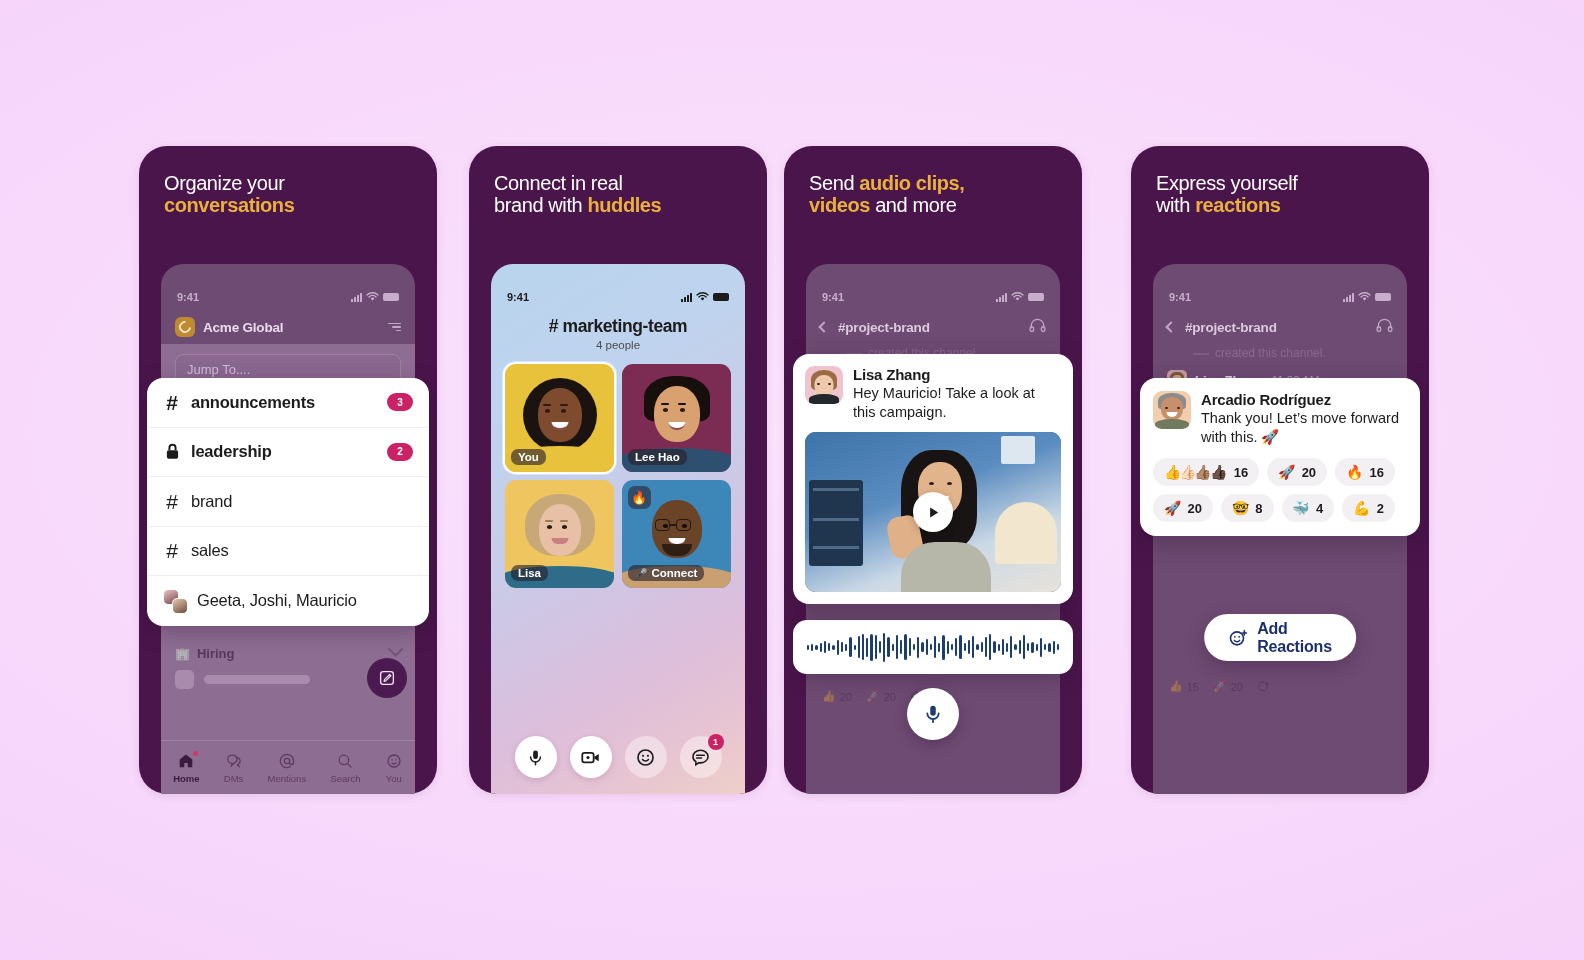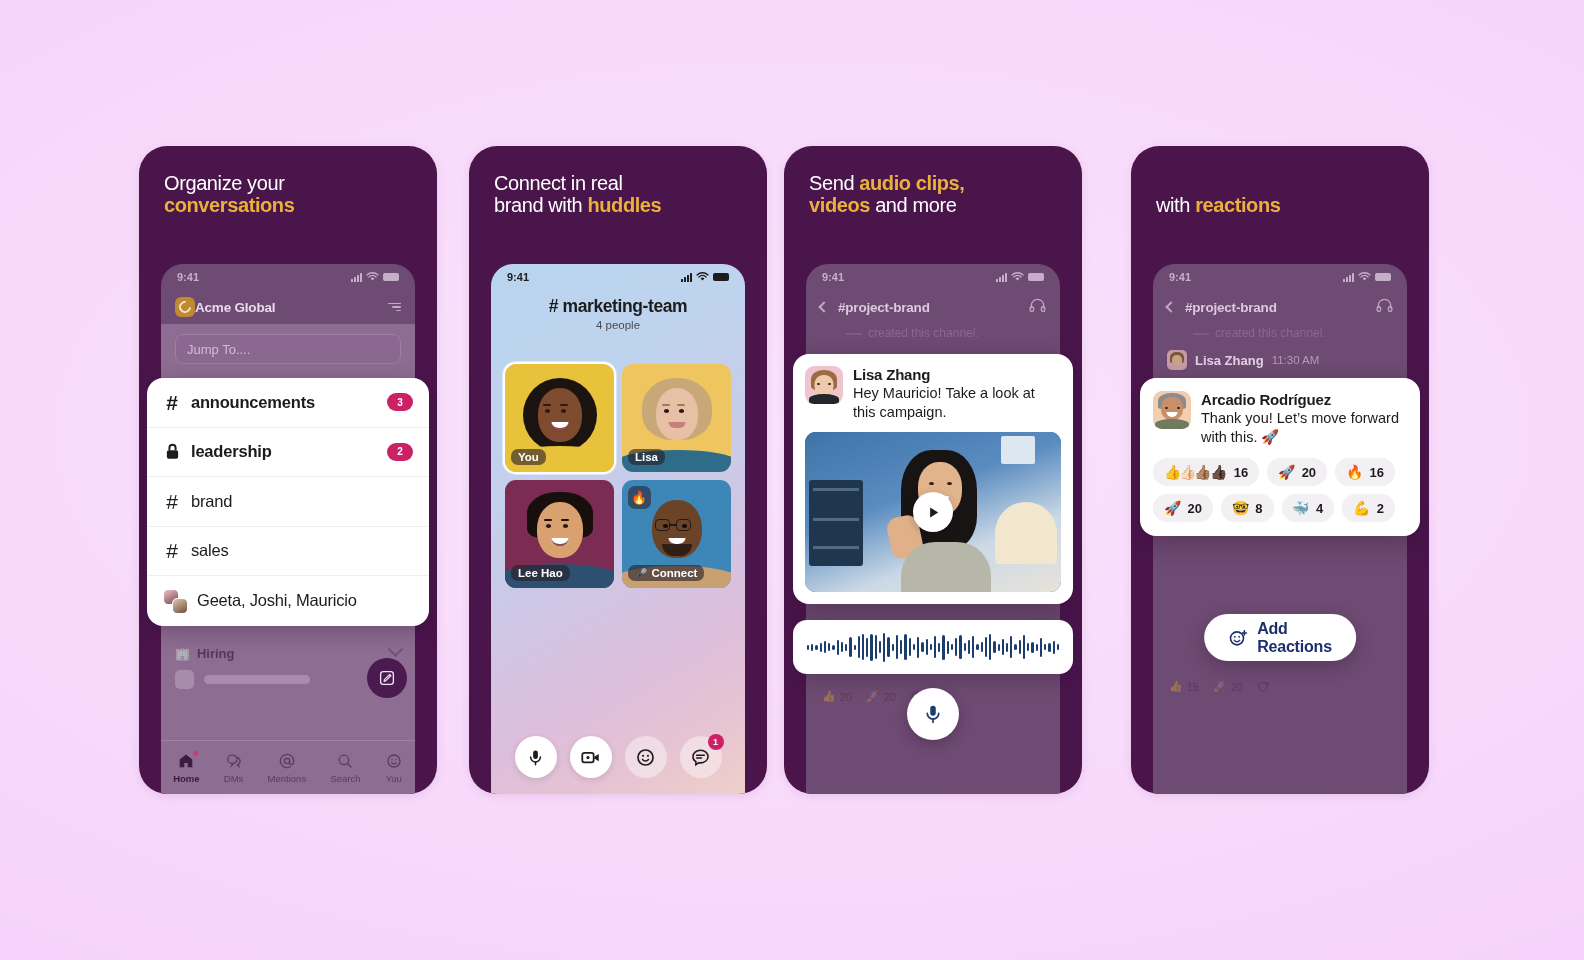--- a/index.html
+++ b/index.html
@@ -58,34 +58,34 @@
   }
   .screen.dim { background: #6E4B72; }
   .screen.huddle {
     background: linear-gradient(150deg,#B9D4EE 0%, #BFD3EE 25%, #C9CBE8 48%, #D4C3E2 62%, #DDBEDB 74%, #E6C3D3 86%, #EFCFC9 100%);
   }
 
   .statusbar {
     height: 26px;
     display: flex; align-items: center; justify-content: space-between;
     padding: 0 16px;
-    font-size: 11px; font-weight: 700;
+    font-size: 11px; font-weight: 700; margin-top: 20px;
   }
   .sb-dim { color: #C7AECB; }
   .sb-dark { color: #1D1C1D; }
   .sb-right { display: flex; align-items: center; gap: 4px; }
   .bars { display: flex; align-items: flex-end; gap: 1px; height: 9px; }
   .bars i { display:block; width: 2px; background: currentColor; border-radius: .5px; }
   .bars i:nth-child(1){height:3px}.bars i:nth-child(2){height:5px}
   .bars i:nth-child(3){height:7px}.bars i:nth-child(4){height:9px}
   .batt { width: 16px; height: 8px; border-radius: 2px; background: currentColor; }
 
   
   .ws-header {
-    height: 34px; display: flex; align-items: center; 
+    height: 34px; display: flex; align-items: center; gap: 8px;
     padding: 0 14px;
   }
   .ws-logo {
     width: 20px; height: 20px; border-radius: 6px; background: #C08A2E;
     display: flex; align-items: center; justify-content: center; flex: 0 0 auto;
   }
   .ws-logo .ring {
     width: 12px; height: 12px; border-radius: 50%;
     border: 2.5px solid #F3E7D4; border-right-color: transparent;
     transform: rotate(-40deg);
@@ -490,49 +490,49 @@
             <span class="mouth" style="top:58px"></span>
             <span class="shoulder" style="background:#E9C23B;height:24%"></span>
           </span>
           <span class="nametag">
             <span>You</span>
           </span>
         </div>
 
         <div class="tile">
           <span class="face">
+            <span class="bg" style="background:#7C2B53"></span>
+            <span class="hair" style="width:66px;height:46px;border-radius:46% 46% 20% 20%;top:12px;background:#160F0C"></span>
+            <span class="head" style="width:46px;height:56px;top:22px;background:#D9A070"></span>
+            <span class="eye" style="left:41px;top:44px"></span>
+            <span class="eye" style="left:58px;top:44px"></span>
+            <span class="brow" style="left:39px;top:39px;background:#1C120E"></span>
+            <span class="brow" style="left:56px;top:39px;background:#1C120E"></span>
+            <span class="mouth" style="top:58px"></span>
+            <span class="shoulder" style="background:#2E5070;height:22%"></span>
+          </span>
+          <span class="nametag">
+            <span>Lee Hao</span>
+          </span>
+        </div>
+
+        <div class="tile">
+          <span class="face">
             <span class="bg" style="background:#EFC560"></span>
             <span class="hair" style="width:70px;height:62px;border-radius:48% 48% 42% 42%;top:14px;background:#C9A877"></span>
             <span class="head" style="width:42px;height:52px;top:24px;background:#E8C0A6"></span>
             <span class="eye" style="left:42px;top:45px"></span>
             <span class="eye" style="left:57px;top:45px"></span>
             <span class="brow" style="left:40px;top:40px;background:#9C7C59"></span>
             <span class="brow" style="left:55px;top:40px;background:#9C7C59"></span>
             <span class="mouth" style="top:58px;height:6px;background:#C77F80;border-bottom:none"></span>
             <span class="shoulder" style="background:#2E6C8A;height:20%"></span>
           </span>
           <span class="nametag">
             <span>Lisa</span>
-          </span>
-        </div>
-
-        <div class="tile">
-          <span class="face">
-            <span class="bg" style="background:#7C2B53"></span>
-            <span class="hair" style="width:66px;height:46px;border-radius:46% 46% 20% 20%;top:12px;background:#160F0C"></span>
-            <span class="head" style="width:46px;height:56px;top:22px;background:#D9A070"></span>
-            <span class="eye" style="left:41px;top:44px"></span>
-            <span class="eye" style="left:58px;top:44px"></span>
-            <span class="brow" style="left:39px;top:39px;background:#1C120E"></span>
-            <span class="brow" style="left:56px;top:39px;background:#1C120E"></span>
-            <span class="mouth" style="top:58px"></span>
-            <span class="shoulder" style="background:#2E5070;height:22%"></span>
-          </span>
-          <span class="nametag">
-            <span>Lee Hao</span>
           </span>
         </div>
 
         <div class="tile">
           <span class="face">
             <span class="bg" style="background:#3C86B8"></span>
             <span class="head" style="width:50px;height:58px;top:20px;background:#6B4326"></span>
             <span class="eye" style="left:41px;top:44px;background:#120B08"></span>
             <span class="eye" style="left:60px;top:44px;background:#120B08"></span>
             <span style="position:absolute;left:33px;top:39px;width:15px;height:12px;border:1.6px solid #241814;border-radius:4px"></span>
@@ -747,21 +747,21 @@
       <svg width="22" height="22" viewBox="0 0 24 24">
           <rect x="9" y="3" width="6" height="11" rx="3" fill="#1B3E6F"></rect>
           <path d="M5.8 11.4a6.2 6.2 0 0 0 12.4 0" fill="none" stroke="#1B3E6F" stroke-width="1.9" stroke-linecap="round"></path>
           <path d="M12 17.6V21" stroke="#1B3E6F" stroke-width="1.9" stroke-linecap="round"></path>
         </svg>
     </div>
   </div>
 
   <div class="phone p4">
     <div class="headline">
-      <br>
+      <span>Express yourself</span><br>
       <span>with </span><b>reactions</b>
     </div>
 
     <div class="screen dim">
       <div class="statusbar sb-dim">
         <span>9:41</span>
         <span class="sb-right">
           <span class="bars">
               <i></i>
               <i></i>

